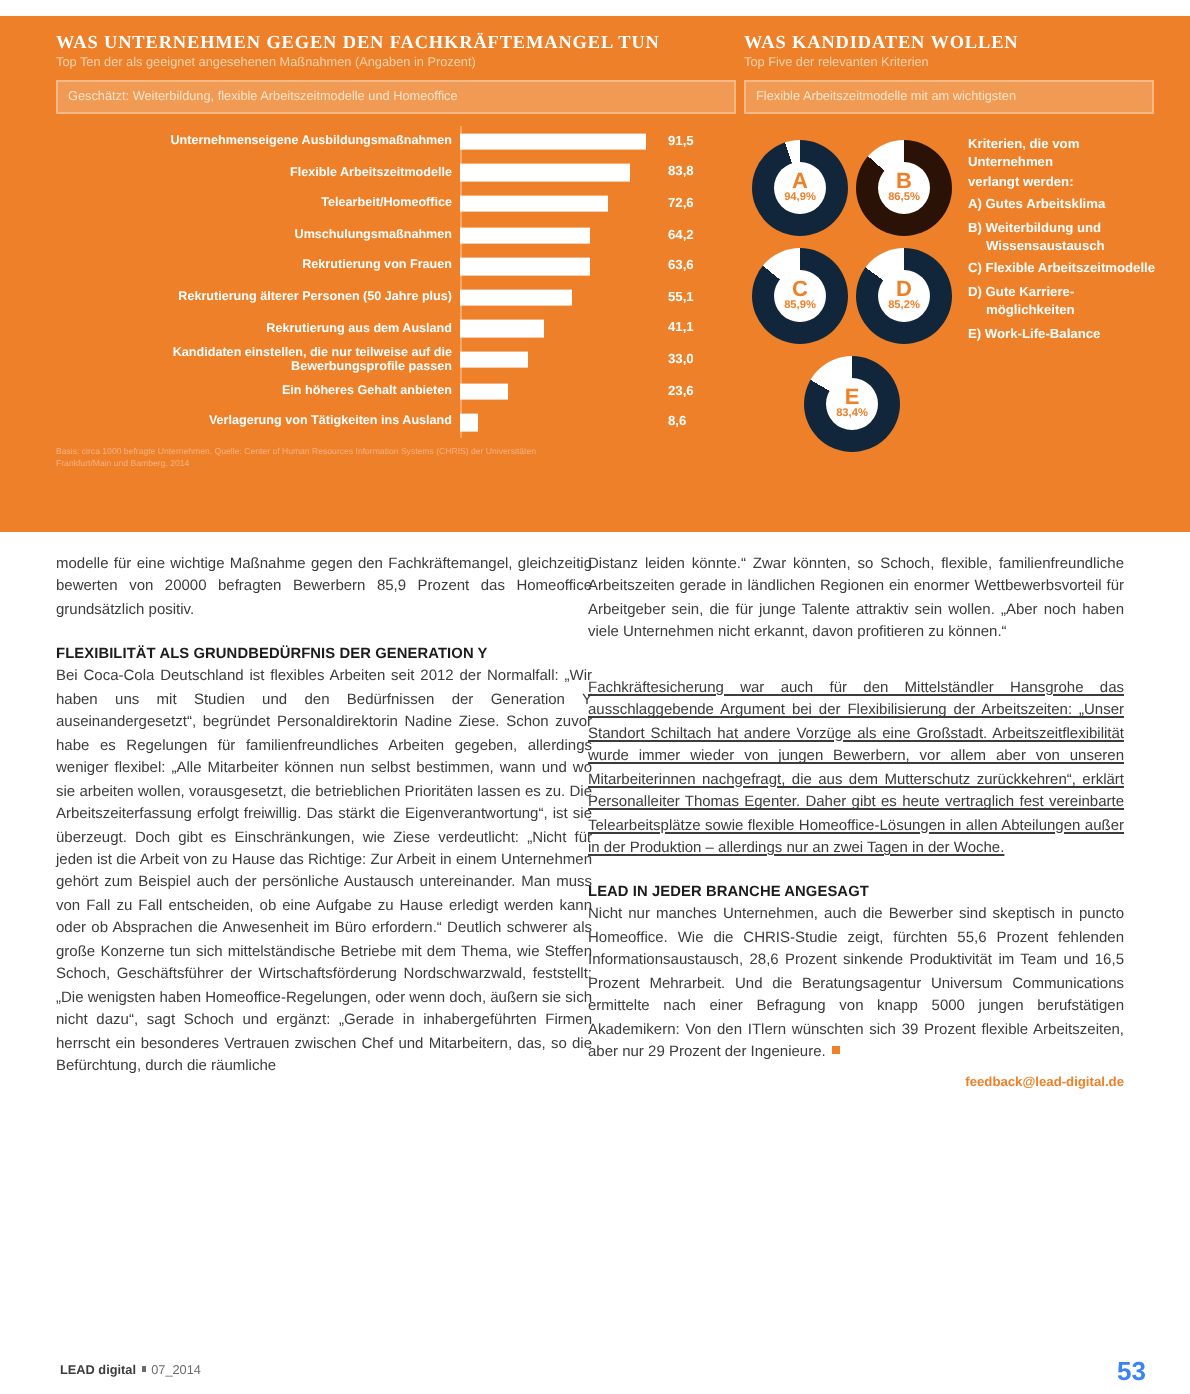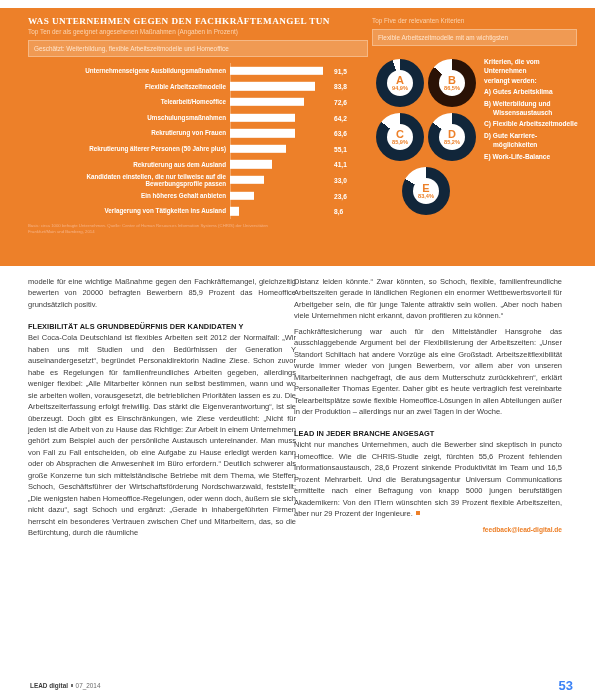--- a/index.html
+++ b/index.html
@@ -102,21 +102,21 @@
     position:absolute;left:0;top:276px;width:595px;height:400px;
   }
   .col{
     position:absolute;top:0;width:268px;
     font-size:7.5px;line-height:11.45px;color:#3c3c3c;
     text-align:justify;
   }
   .col.left{left:28px;}
   .col.right{left:294px;}
   .col p{margin:0;}
-  .col p + p{margin-top:4px;}
+  .col p + p{margin-top:16px;text-decoration:underline;}
   h3.sec{
     font-size:7.4px;font-weight:bold;color:#1c1c1c;
     margin:11px 0 0 0;line-height:11px;letter-spacing:.05px;
   }
   .endmark{
     display:inline-block;width:4.5px;height:4.5px;background:#ed8029;
     margin-left:3px;vertical-align:1px;
   }
   .feedback{
     margin-top:4px;text-align:right;
@@ -248,20 +248,21 @@
             </div>
             <div class="bar-val">8,6</div>
           </div>
         </div>
       </div>
 
     <div class="ig-source">Basis: circa 1000 befragte Unternehmen. Quelle: Center of Human Resources Information Systems (CHRIS) der Universitäten Frankfurt/Main und Bamberg, 2014</div>
   </div>
 
   <div class="panel-right">
+    <div class="ig-title">WAS KANDIDATEN WOLLEN</div>
     <div class="ig-sub">Top Five der relevanten Kriterien</div>
     <div class="ig-kicker">Flexible Arbeitszeitmodelle mit am wichtigsten</div>
 
     <div id="donut-wrap">
       <div class="legend">
         <div class="lead">Kriterien, die vom</div>
         <div class="lead">Unternehmen</div>
         <div class="lead">verlangt werden:</div>
         <div class="item">A) Gutes Arbeitsklima</div>
         <div class="item">B) Weiterbildung und Wissens­austausch</div>
@@ -299,21 +300,21 @@
             <div class="pct">83,4%</div>
           </div>
         </div>
       </div>
   </div>
 </div>
 
 <div id="article">
   <div class="col left">
     <p>modelle für eine wichtige Maßnahme gegen den Fachkräftemangel, gleichzeitig bewerten von 20000 befragten Bewerbern 85,9 Prozent das Homeoffice grundsätzlich positiv.</p>
-    <h3 class="sec">FLEXIBILITÄT ALS GRUNDBEDÜRFNIS DER KANDIDATEN Y</h3>
+    <h3 class="sec">FLEXIBILITÄT ALS GRUNDBEDÜRFNIS DER GENERATION Y</h3>
     <p>Bei Coca-Cola Deutschland ist flexibles Arbeiten seit 2012 der Normalfall: „Wir haben uns mit Studien und den Bedürfnissen der Generation Y auseinandergesetzt“, begründet Personaldirektorin Nadine Ziese. Schon zuvor habe es Regelungen für familienfreundliches Arbeiten gegeben, allerdings weniger flexibel: „Alle Mitarbeiter können nun selbst bestimmen, wann und wo sie arbeiten wollen, vorausgesetzt, die betrieblichen Prioritäten lassen es zu. Die Arbeitszeiterfassung erfolgt freiwillig. Das stärkt die Eigenverantwortung“, ist sie überzeugt. Doch gibt es Einschränkungen, wie Ziese verdeutlicht: „Nicht für jeden ist die Arbeit von zu Hause das Richtige: Zur Arbeit in einem Unternehmen gehört zum Beispiel auch der persönliche Austausch untereinander. Man muss von Fall zu Fall entscheiden, ob eine Aufgabe zu Hause erledigt werden kann oder ob Absprachen die Anwesenheit im Büro erfordern.“ Deutlich schwerer als große Konzerne tun sich mittelständische Betriebe mit dem Thema, wie Steffen Schoch, Geschäftsführer der Wirtschaftsförderung Nordschwarzwald, feststellt: „Die wenigsten haben Homeoffice-Regelungen, oder wenn doch, äußern sie sich nicht dazu“, sagt Schoch und ergänzt: „Gerade in inhabergeführten Firmen herrscht ein besonderes Vertrauen zwischen Chef und Mitarbeitern, das, so die Befürchtung, durch die räumliche</p>
   </div>
 
   <div class="col right">
     <p>Distanz leiden könnte.“ Zwar könnten, so Schoch, flexible, familienfreundliche Arbeitszeiten gerade in ländlichen Regionen ein enormer Wettbewerbsvorteil für Arbeitgeber sein, die für junge Talente attraktiv sein wollen. „Aber noch haben viele Unternehmen nicht erkannt, davon profitieren zu können.“</p>
     <p>Fachkräftesicherung war auch für den Mittelständler Hansgrohe das ausschlaggebende Argument bei der Flexibilisierung der Arbeitszeiten: „Unser Standort Schiltach hat andere Vorzüge als eine Großstadt. Arbeitszeitflexibilität wurde immer wieder von jungen Bewerbern, vor allem aber von unseren Mitarbeiterinnen nachgefragt, die aus dem Mutterschutz zurückkehren“, erklärt Personalleiter Thomas Egenter. Daher gibt es heute vertraglich fest vereinbarte Telearbeitsplätze sowie flexible Homeoffice-Lösungen in allen Abteilungen außer in der Produktion – allerdings nur an zwei Tagen in der Woche.</p>
     <h3 class="sec">LEAD IN JEDER BRANCHE ANGESAGT</h3>
     <p><span>Nicht nur manches Unternehmen, auch die Bewerber sind skeptisch in puncto Homeoffice. Wie die CHRIS-Studie zeigt, fürchten 55,6 Prozent fehlenden Informationsaustausch, 28,6 Prozent sinkende Produktivität im Team und 16,5 Prozent Mehrarbeit. Und die Beratungsagentur Universum Communications ermittelte nach einer Befragung von knapp 5000 jungen berufstätigen Akademikern: Von den ITlern wünschten sich 39 Prozent flexible Arbeitszeiten, aber nur 29 Prozent der Ingenieure.</span><span class="endmark"></span></p>
     <div class="feedback">feedback@lead-digital.de</div>
   </div>

